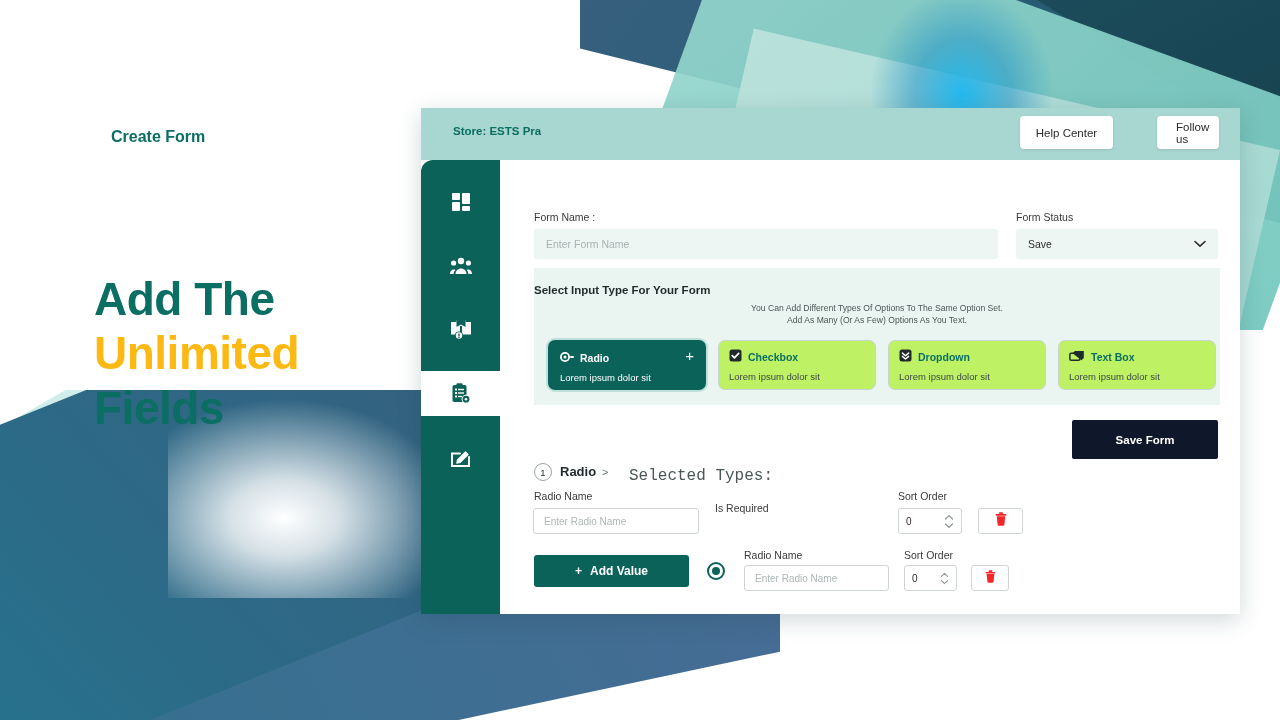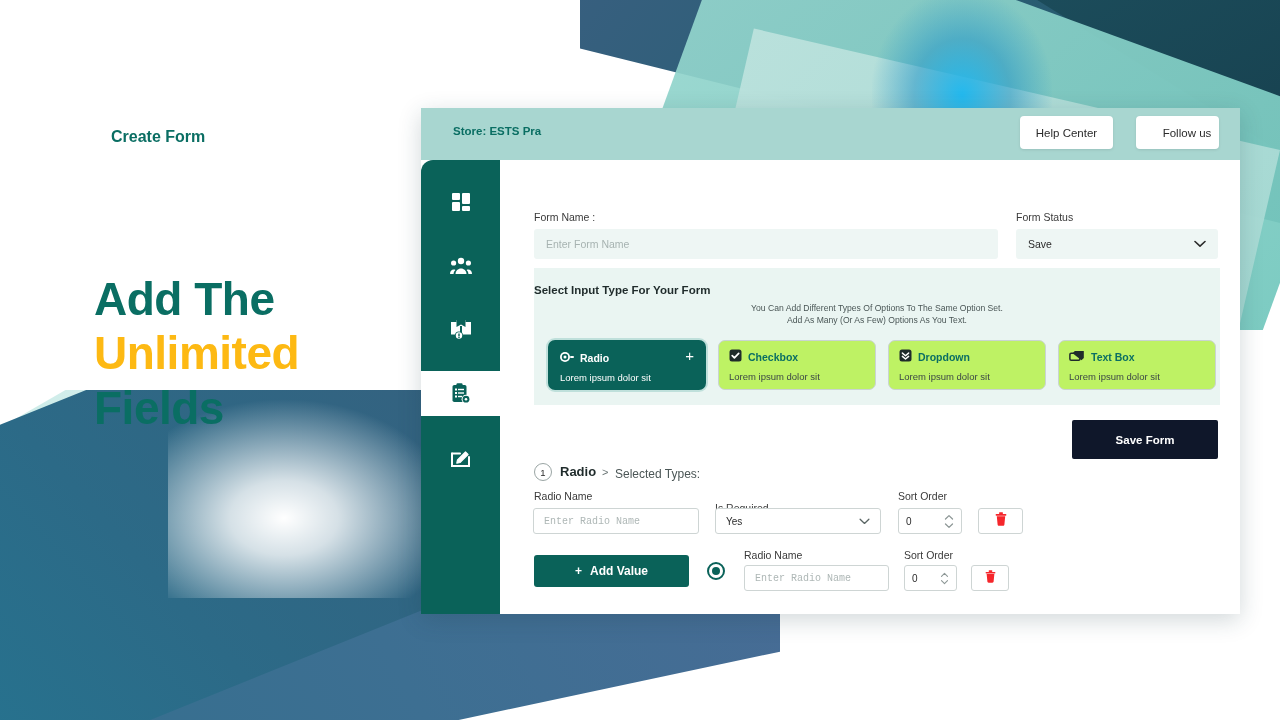--- a/index.html
+++ b/index.html
@@ -91,21 +91,21 @@
   }
   .topbtn {
     position: absolute; top: 8px; height: 33px;
     background: #ffffff; border-radius: 4px;
     font-size: 11.5px; color: #2b2b2b;
     display: flex; align-items: center; justify-content: center;
     box-shadow: 0 1px 3px rgba(0,0,0,0.10);
     cursor: pointer;
   }
   .topbtn.help { right: 127px; width: 93px; text-align: right; }
-  .topbtn.follow { right: 21px; width: 83px; padding-left: 19px; }
+  .topbtn.follow { right: 21px; width: 62px; padding-left: 19px; }
 
   
   .sidebar {
     position: absolute; left: 0; top: 52px; width: 79px; height: 454px;
     background: #0a6259; border-top-left-radius: 12px;
   }
   .nav-item {
     position: relative; width: 79px; height: 45px;
     display: flex; align-items: center; justify-content: center;
     cursor: pointer;
@@ -187,29 +187,29 @@
     width: 18px; height: 18px; border-radius: 50%;
     border: 1px solid #9aa5a4; color: #2b2b2b;
     font-size: 9.5px; display: flex; align-items: center; justify-content: center;
   }
   .sect-name {
     position: absolute; left: 560px; top: 464px;
     font-size: 13px; font-weight: bold; color: #1f2b2b;
   }
   .sect-gt { position: absolute; left: 602px; top: 466px; font-size: 11px; color: #6b7676; }
   .sect-types {
-    position: absolute; left: 615px; top: 467px;
-    font-size: 12px; color: #4b5656;
+    position: absolute; left: 629px; top: 467px;
+    font-size: 16px; color: #4b5656; font-family: Liberation Mono, monospace;
   }
 
   .und-inp {
     position: absolute; height: 26px; background: #ffffff;
     border: 1px solid #ced5d4; border-radius: 3px;
     font-size: 10px; color: #2b2b2b; padding: 0 10px;
-    font-family: Liberation Mono, monospace;
+    font-family: Liberation Sans, sans-serif;
   }
   .und-inp::placeholder { color: #aeb7b6; }
   .und-sel {
     position: absolute; height: 26px; background: #ffffff;
     border: 1px solid #ced5d4; border-radius: 3px;
     display: flex; align-items: center; padding: 0 10px;
     font-size: 10px; color: #2b2b2b; cursor: pointer;
   }
   .stepper {
     position: absolute; height: 26px; background: #ffffff;
@@ -430,28 +430,20 @@
   <div class="sect-name">Radio</div>
   <div class="sect-gt">&gt;</div>
   <div class="sect-types">Selected Types:</div>
 
   <div class="fld-label" style="left:534px; top:490px;">Radio Name</div>
   <div class="fld-label" style="left:715px; top:490px;margin-top:12px;">Is Required</div>
   <div class="fld-label" style="left:898px; top:490px;">Sort Order</div>
 
   <input class="und-inp" style="left: 533px; top: 508px; width: 166px;" placeholder="Enter Radio Name">
 
-  <div class="und-sel" style="left:715px; top:508px; width:166px;">
-    <span>Yes</span>
-    <span class="chev">
-      <svg width="11" height="7" viewBox="0 0 12 8" fill="none" stroke="#5a6564" stroke-width="1.5" stroke-linecap="round" stroke-linejoin="round">
-          <path d="M1 1.5L6 6.2 11 1.5"></path>
-        </svg>
-    </span>
-  </div>
 
   <div class="stepper" style="left:898px; top:508px; width:64px;">
     <span>0</span>
     <span class="arrows">
       <svg width="10" height="7" viewBox="0 0 10 7" fill="none" stroke="#8d9796" stroke-width="1.3" stroke-linecap="round" stroke-linejoin="round">
           <path d="M1.5 5L5 1.6 8.5 5"></path>
         </svg>
       <svg width="10" height="7" viewBox="0 0 10 7" fill="none" stroke="#8d9796" stroke-width="1.3" stroke-linecap="round" stroke-linejoin="round">
           <path d="M1.5 2L5 5.4 8.5 2"></path>
         </svg>

